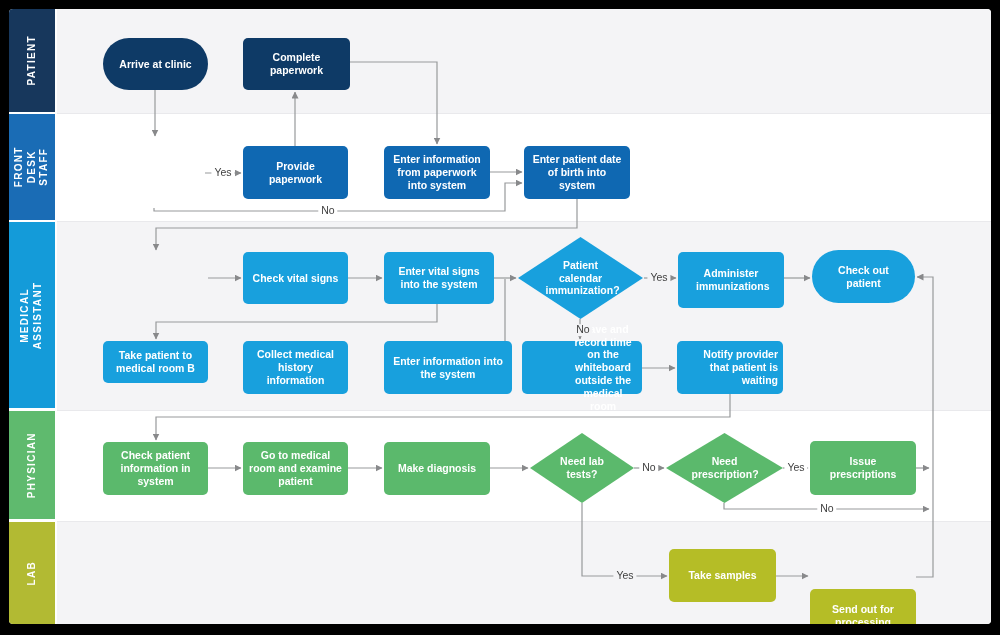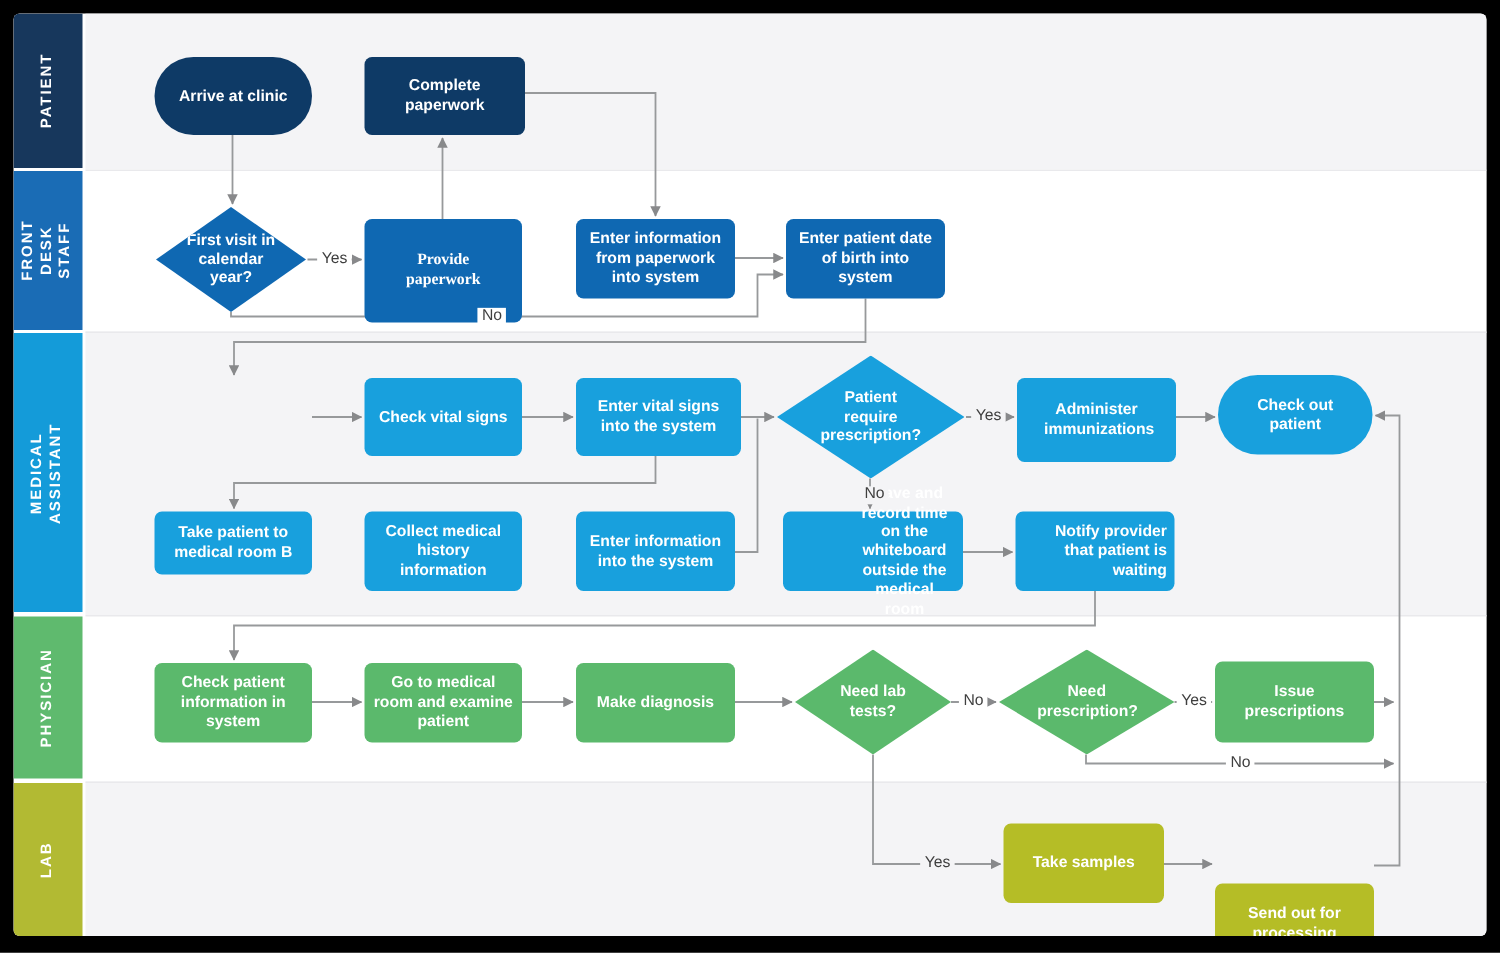--- a/index.html
+++ b/index.html
@@ -104,56 +104,53 @@
     </g>
   </svg>
 
   <div class="node stadium navy" style="left:94px;top:29px;width:105px;height:52px;">
       <span class="nowrap">Arrive at clinic</span>
     </div>
   <div class="node rect navy" style="left:234px;top:29px;width:107px;height:52px;">
       <span class="w70">Complete paperwork</span>
     </div>
 
-  <div class="node diamond blue" style="left:95px;top:129px;width:100px;height:70px;">
-      <span class="w64">First visit in calendar year?</span>
-    </div>
-  <div class="node rect blue" style="left:234px;top:137px;width:105px;height:69px;font-family:Liberation Serif, serif;">
+  <div class="node rect blue" style="left:234px;top:137px;width:105px;height:53px;">
       <span class="w70">Provide paperwork</span>
     </div>
   <div class="node rect blue" style="left:375px;top:137px;width:106px;height:53px;">
       <span>Enter information from paperwork into system</span>
     </div>
   <div class="node rect blue" style="left:515px;top:137px;width:106px;height:53px;">
       <span>Enter patient date of birth into system</span>
     </div>
 
   <div class="node rect cyan" style="left:234px;top:243px;width:105px;height:52px;">
       <span>Check vital signs</span>
     </div>
   <div class="node rect cyan" style="left:375px;top:243px;width:110px;height:52px;">
       <span>Enter vital signs into the system</span>
     </div>
   <div class="node diamond cyan" style="left:509px;top:228px;width:125px;height:82px;">
-      <span class="w70">Patient require prescription?</span>
+      <span class="w70">Patient calendar immunization?</span>
     </div>
   <div class="node rect cyan" style="left:669px;top:243px;width:106px;height:56px;text-align:center;">
       <span class="w70">Administer immunizations</span>
     </div>
   <div class="node stadium cyan" style="left:803px;top:241px;width:103px;height:53px;">
       <span class="w66">Check out patient</span>
     </div>
 
   <div class="node rect cyan" style="left:94px;top:332px;width:105px;height:42px;">
       <span>Take patient to medical room B</span>
     </div>
   <div class="node rect cyan" style="left:234px;top:332px;width:105px;height:53px;">
       <span>Collect medical history information</span>
     </div>
-  <div class="node rect cyan" style="left:375px;top:332px;width:106px;height:53px;justify-content:flex-end;">
+  <div class="node rect cyan" style="left:375px;top:332px;width:128px;height:53px;justify-content:flex-end;">
       <span>Enter information into the system</span>
     </div>
   <div class="node rect cyan" style="left:513px;top:332px;width:120px;height:53px;padding-left:47px;">
       <span>Leave and record time on the whiteboard outside the medical room</span>
     </div>
   <div class="node rect cyan" style="left:668px;top:332px;width:106px;height:53px;text-align:right;">
       <span>Notify provider that patient is waiting</span>
     </div>
 
   <div class="node rect green" style="left:94px;top:433px;width:105px;height:53px;">

